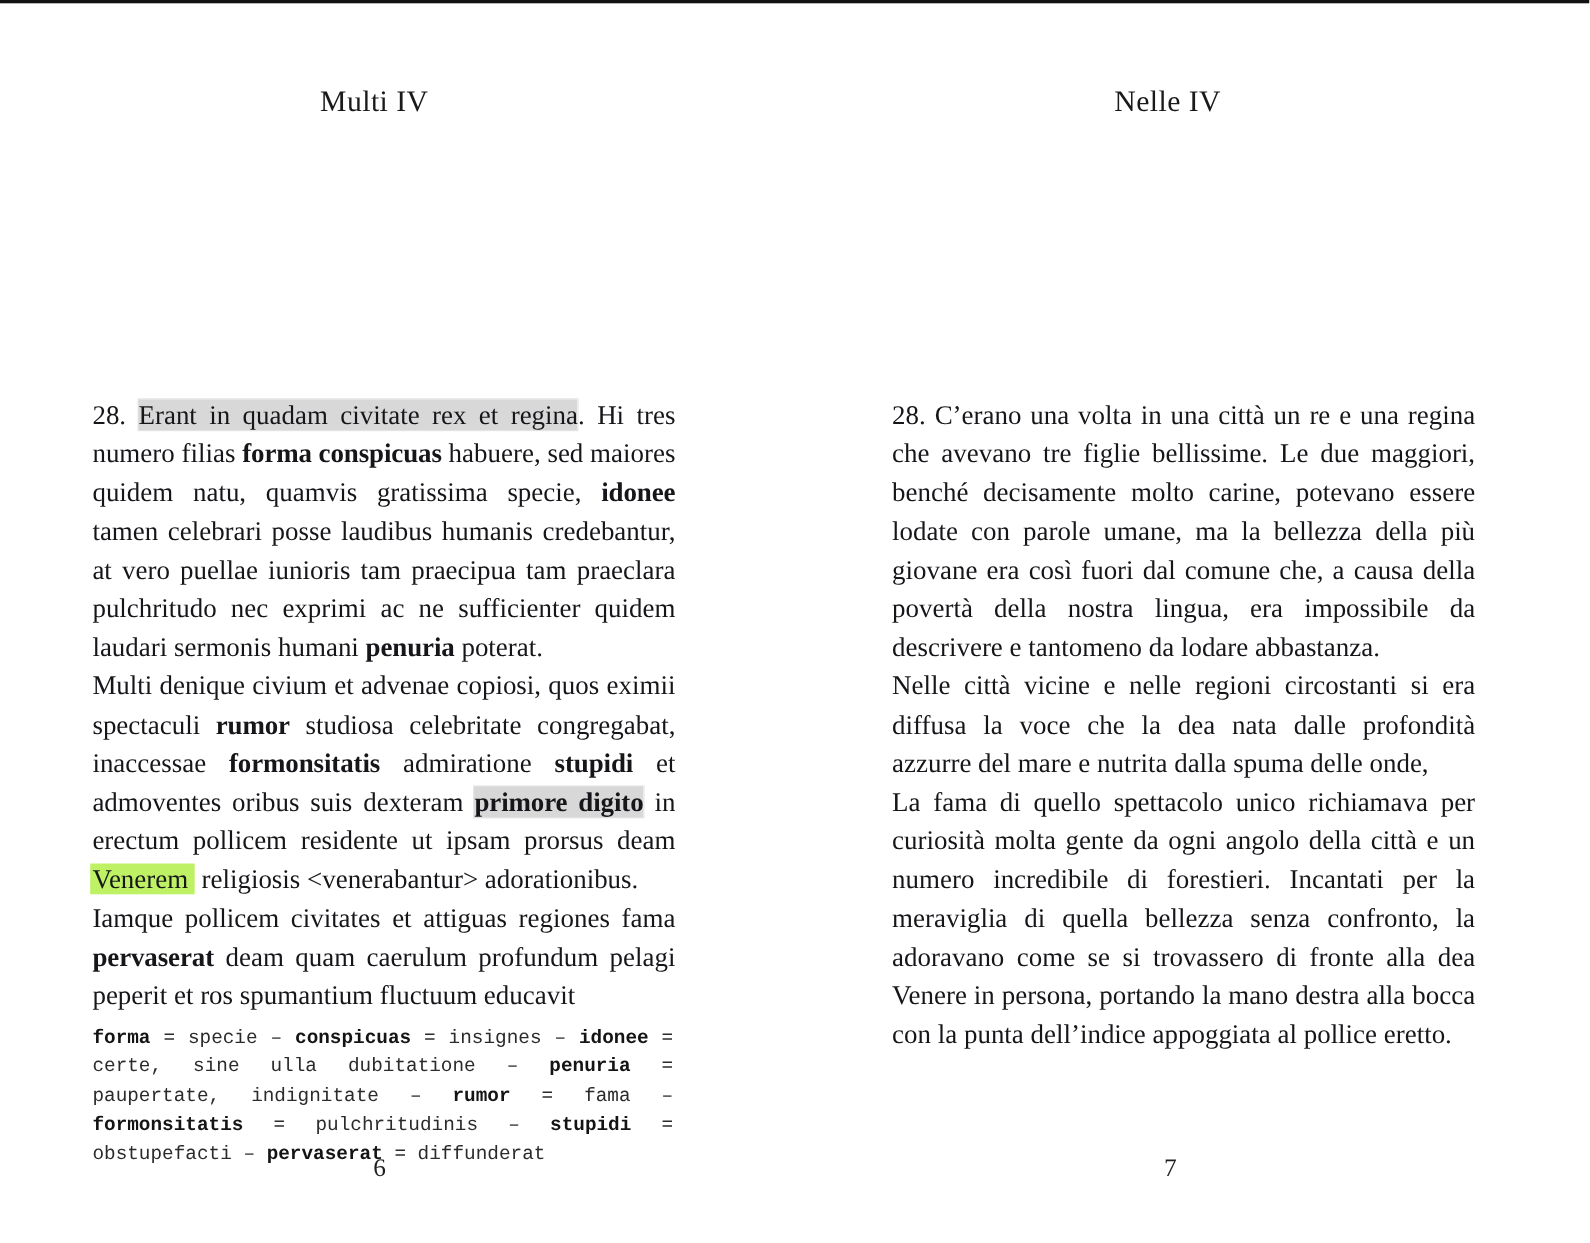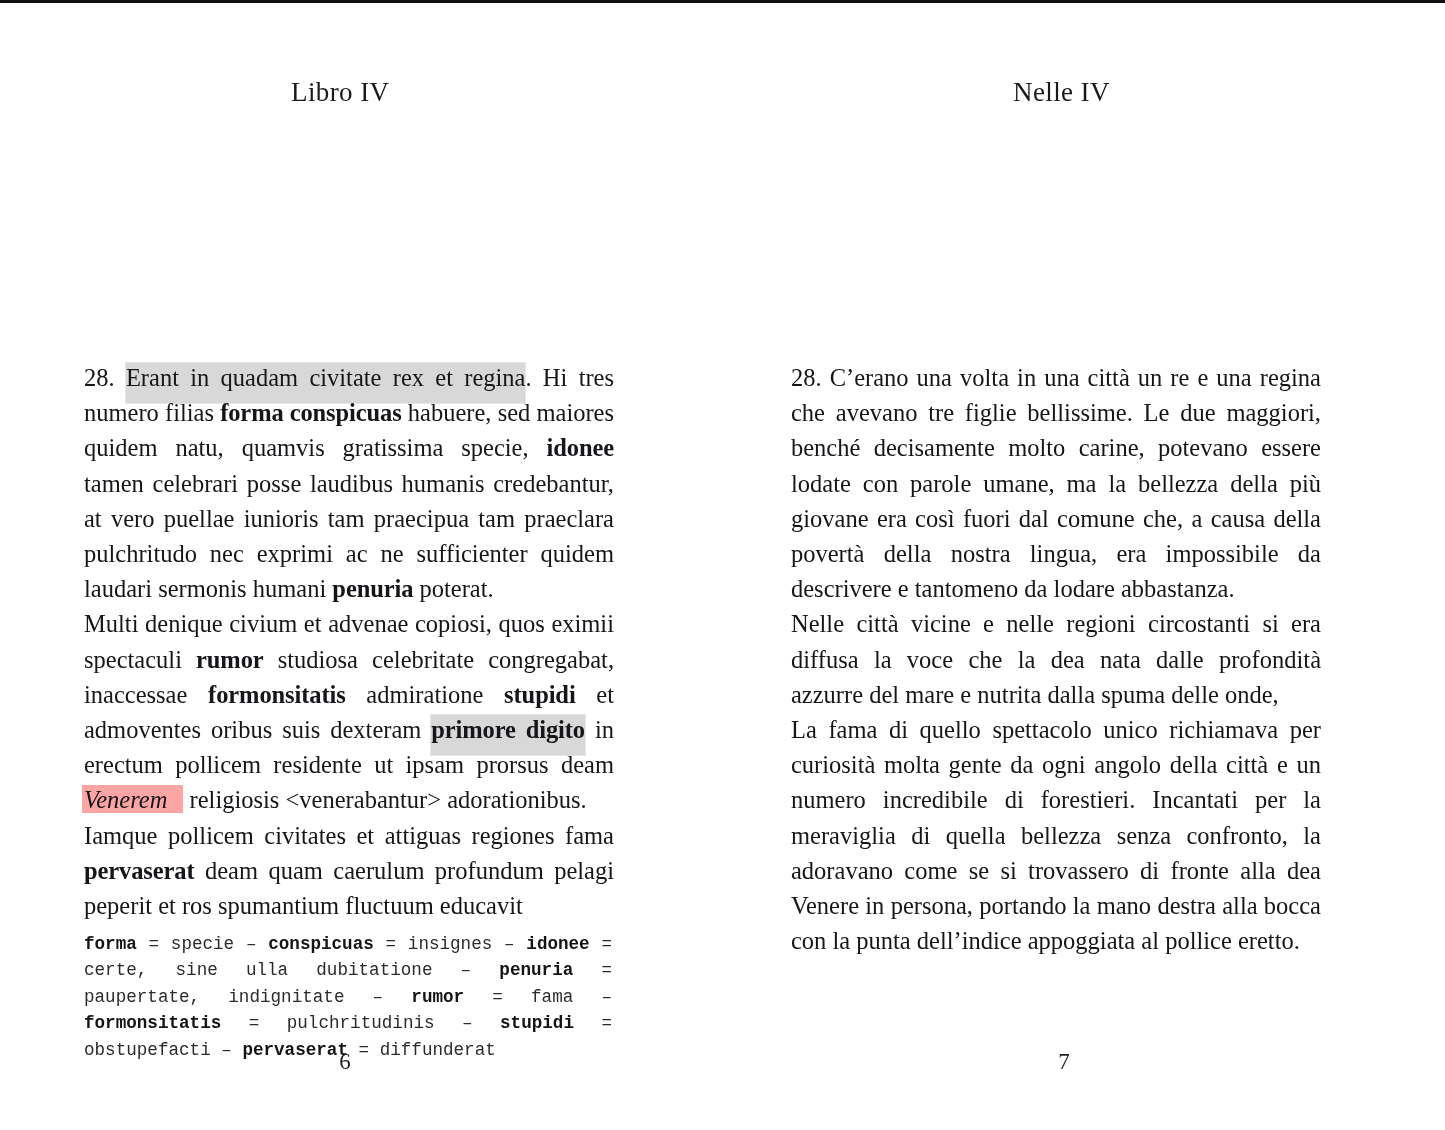--- a/index.html
+++ b/index.html
@@ -43,39 +43,38 @@
     width: 530px;
     font-size: 24.5px;
     line-height: 35.2px;
     color: #16161a;
     text-align: justify;
     text-justify: inter-word;
     -webkit-hyphens: none;
     hyphens: none;
   }
   .page-left  .body-block { left: 84px; }
-  .page-right .body-block { left: 68px; }
+  .page-right .body-block { left: 88px; }
 
   .para { margin: 0; }
 
   .gloss-term {
     font-weight: bold;
     letter-spacing: -0.1px;
   }
 
   .hl {
     background-color: #d8d8d8;
     box-shadow: 0 0 0 1px rgba(216,216,216,0.65);
-    padding: 1px 0 12px 0;
+    padding: 1px 0 0px 0;
   }
   .hl-lead {
-    background-color: #fca5a5;
-    padding: 1px 16px 0 2px;
+    background-color: #bef264;
+    padding: 1px 6px 0 2px;
     margin-left: -2px;
-    font-style: italic;
   }
 
   .footnote {
     position: absolute;
     left: 84px;
     top: 928px;
     width: 528px;
     font-family: Liberation Mono, monospace;
     font-size: 17.6px;
     line-height: 26.4px;
@@ -99,21 +98,21 @@
   .page-left  .folio { left: 315px; }
   .page-right .folio { left: 1034px; margin-left: -723px; }
 </style>
 </head>
 <body>
 
 <div class="page-spread">
 
   <div class="page page-left">
 
-    <div class="running-head">Libro IV</div>
+    <div class="running-head">Multi IV</div>
 
     <div class="body-block">
       <p class="para"><span>28. </span><span class="hl">Erant in quadam civitate rex et regina</span><span>. Hi tres numero filias </span><span class="gloss-term">forma conspicuas</span><span> habuere, sed maiores quidem natu, quamvis gratissima specie, </span><span class="gloss-term">idonee</span><span> tamen celebrari posse laudibus humanis credebantur, at vero puellae iunioris tam praecipua tam praeclara pulchritudo nec exprimi ac ne sufficienter quidem laudari sermonis humani </span><span class="gloss-term">penuria</span><span> poterat.</span></p>
       <p class="para"><span>Multi denique civium et advenae copiosi, quos eximii spectaculi </span><span class="gloss-term">rumor</span><span> studiosa celebritate congregabat, inaccessae </span><span class="gloss-term">formonsitatis</span><span> admiratione </span><span class="gloss-term">stupidi</span><span> et admoventes oribus suis dexteram </span><span class="hl gloss-term">primore digito</span><span> in erectum pollicem residente ut ipsam prorsus deam </span><span class="hl-lead">Venerem</span><span> religiosis &lt;venerabantur&gt; adorationibus.</span></p>
       <p class="para"><span>Iamque pollicem civitates et attiguas regiones fama </span><span class="gloss-term">pervaserat</span><span> deam quam caerulum profundum pelagi peperit et ros spumantium fluctuum educavit</span></p>
     </div>
 
     <div class="footnote"><span class="f-term">forma</span><span> = specie</span><span> – </span><span class="f-term">conspicuas</span><span> = insignes</span><span> – </span><span class="f-term">idonee</span><span> = certe, sine ulla dubitatione</span><span> – </span><span class="f-term">penuria</span><span> = paupertate, indignitate</span><span> – </span><span class="f-term">rumor</span><span> = fama</span><span> – </span><span class="f-term">formonsitatis</span><span> = pulchritudinis</span><span> – </span><span class="f-term">stupidi</span><span> = obstupefacti</span><span> – </span><span class="f-term">pervaserat</span><span> = diffunderat</span></div>
 
     <div class="folio">6</div>

